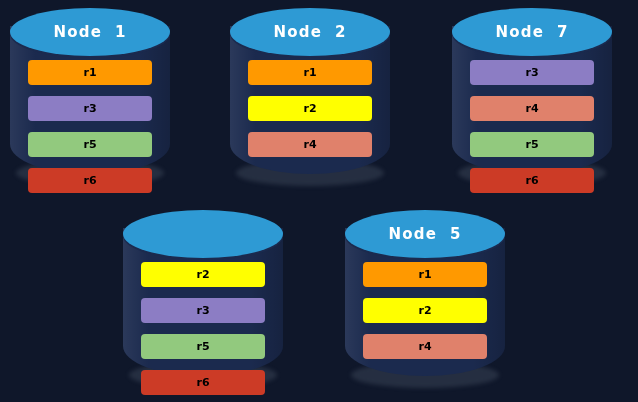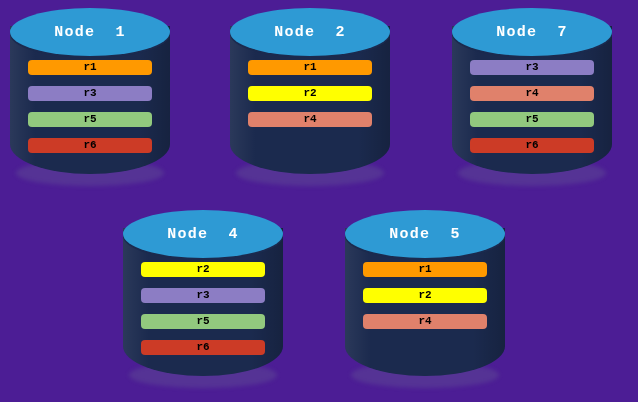--- a/index.html
+++ b/index.html
@@ -92,37 +92,37 @@
     left: 0;
     top: 52px;
     width: 160px;
     z-index: 3;
     padding: 0;
     margin: 0;
   }
   .replica {
     position: relative;
     width: 124px;
-    height: 15px;
+    height: 25px;
     margin: 0 auto 11px auto;
     border-radius: 4px;
     display: flex;
     align-items: center;
     justify-content: center;
     color: #000000;
     font-size: 11px;
     font-weight: bold;
     line-height: 1;
     box-sizing: border-box;
   }
 </style>
 </head>
 <body>
 
-<div id="canvas" style="background: #4c1d95; font-family: Liberation Mono, monospace;">
+<div id="canvas" style="background: #0f172a;">
     <div class="node" style="left: 10px; top: 8px;">
       <div class="node-shadow"></div>
       <div class="cyl-body" style="background: rgb(27, 42, 78);"></div>
       <div class="cyl-top" style="background: rgb(46, 154, 212);"></div>
       <div class="node-title" style="color: rgb(255, 255, 255);">Node  1</div>
       <div class="replica-list">
         <div class="replica" style="background: rgb(255, 153, 0); color: rgb(0, 0, 0);">r1</div>
         <div class="replica" style="background: rgb(140, 125, 196); color: rgb(0, 0, 0);">r3</div>
         <div class="replica" style="background: rgb(146, 201, 126); color: rgb(0, 0, 0);">r5</div>
         <div class="replica" style="background: rgb(204, 59, 38); color: rgb(0, 0, 0);">r6</div>
@@ -148,21 +148,20 @@
         <div class="replica" style="background: rgb(140, 125, 196); color: rgb(0, 0, 0);">r3</div>
         <div class="replica" style="background: rgb(224, 129, 107); color: rgb(0, 0, 0);">r4</div>
         <div class="replica" style="background: rgb(146, 201, 126); color: rgb(0, 0, 0);">r5</div>
         <div class="replica" style="background: rgb(204, 59, 38); color: rgb(0, 0, 0);">r6</div>
       </div>
     </div>
     <div class="node" style="left: 123px; top: 210px;">
       <div class="node-shadow"></div>
       <div class="cyl-body" style="background: rgb(27, 42, 78);"></div>
       <div class="cyl-top" style="background: rgb(46, 154, 212);"></div>
-      <div class="node-title" style="color: rgb(255, 255, 255);">Node  4</div>
       <div class="replica-list">
         <div class="replica" style="background: rgb(255, 255, 0); color: rgb(0, 0, 0);">r2</div>
         <div class="replica" style="background: rgb(140, 125, 196); color: rgb(0, 0, 0);">r3</div>
         <div class="replica" style="background: rgb(146, 201, 126); color: rgb(0, 0, 0);">r5</div>
         <div class="replica" style="background: rgb(204, 59, 38); color: rgb(0, 0, 0);">r6</div>
       </div>
     </div>
     <div class="node" style="left: 345px; top: 210px;">
       <div class="node-shadow"></div>
       <div class="cyl-body" style="background: rgb(27, 42, 78);"></div>

